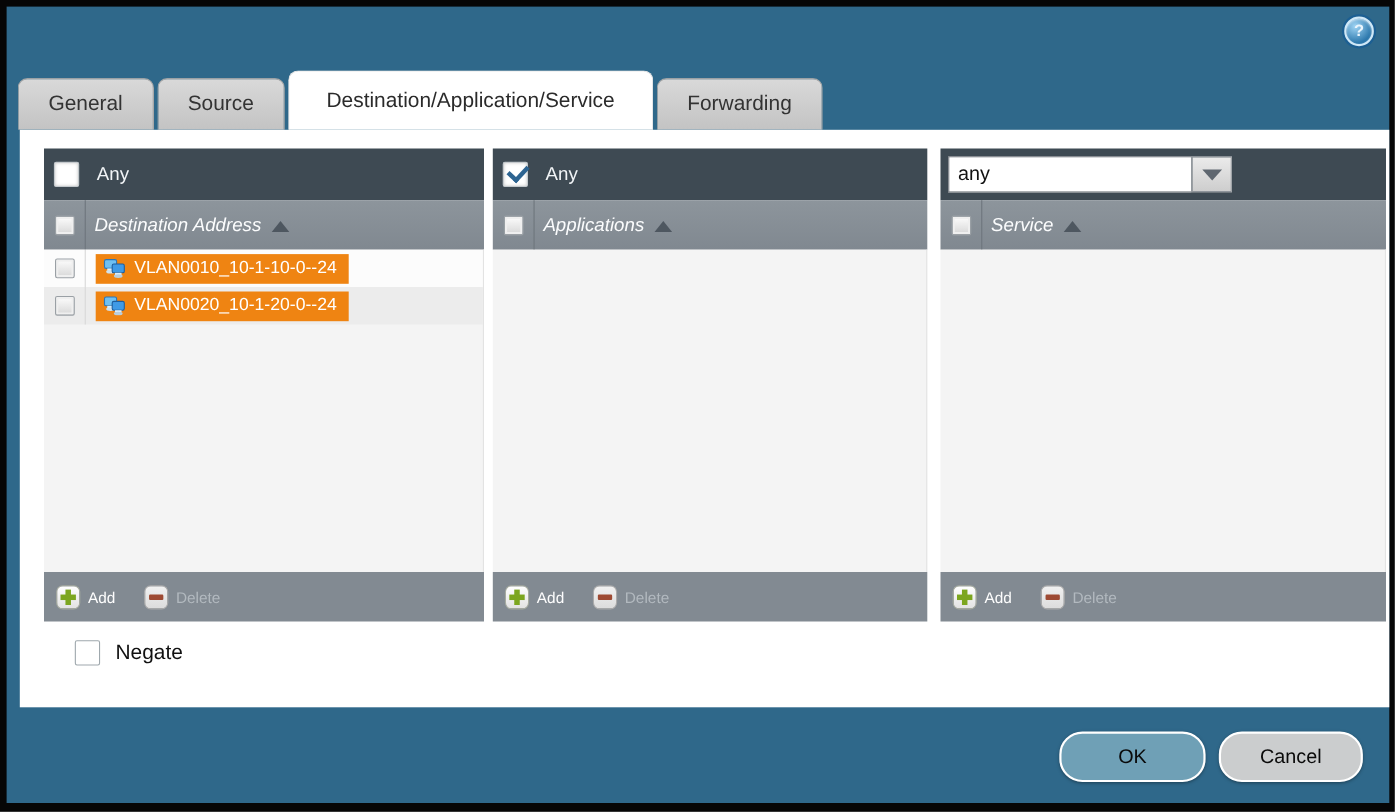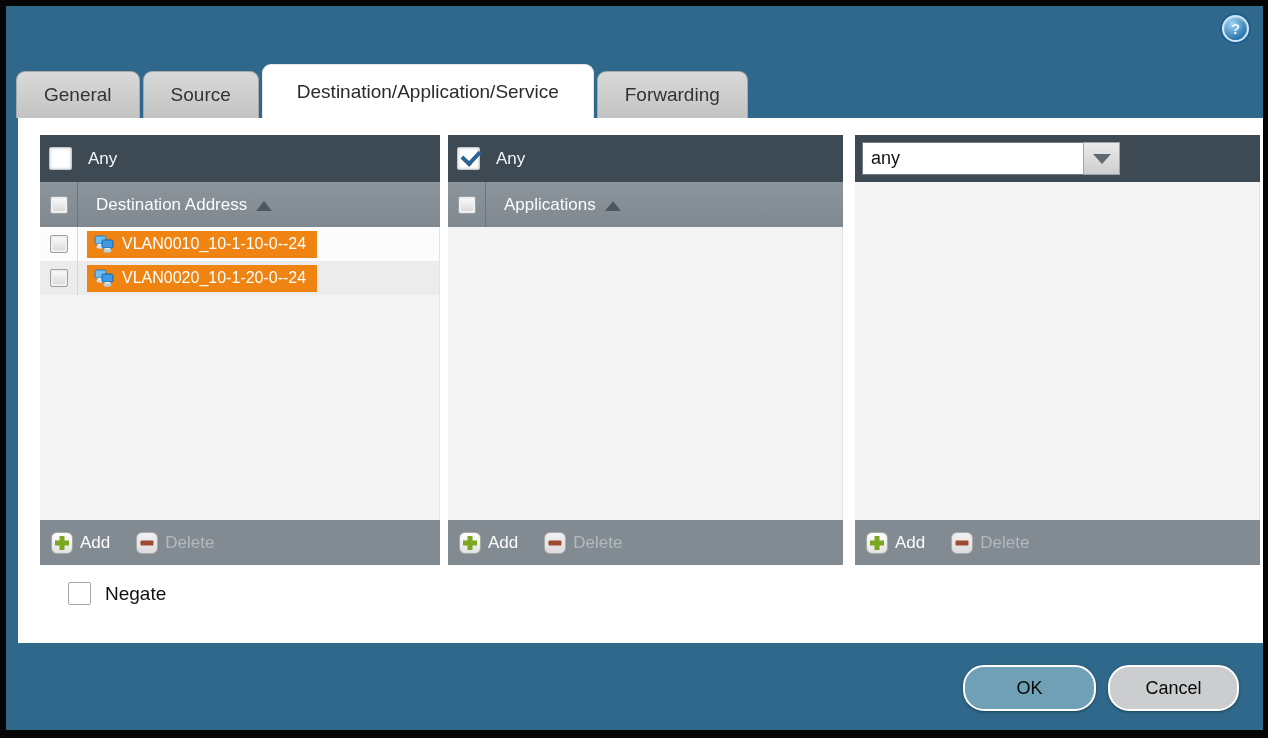--- a/index.html
+++ b/index.html
@@ -83,21 +83,21 @@
 
   .col-header{
     height:45px;flex:0 0 auto;
     background:linear-gradient(#8d959c,#808890);
     display:flex;align-items:center;cursor:pointer;
   }
   .cb-cell{
     width:38px;flex:0 0 auto;display:flex;align-items:center;justify-content:center;
     align-self:stretch;border-right:1px solid #6e767d;
   }
-  .col-header .label{color:#fbfcfd;font-size:17px;margin-left:18px;}
+  .col-header .label{color:#fbfcfd;font-size:17px;margin-left:8px;font-style:italic;}
   .sort-asc{
     width:0;height:0;margin-left:9px;margin-top:2px;
     border-left:8px solid transparent;border-right:8px solid transparent;
     border-bottom:10px solid #4e5760;
   }
 
   .cb-small{
     width:18px;height:18px;border:1px solid #9aa0a5;border-radius:2px;
     background:linear-gradient(#fdfdfd,#d7d7d7);
     box-shadow:inset 0 0 0 2px #efefef;cursor:pointer;
@@ -116,21 +116,21 @@
     background:var(--highlight-orange);padding:0 11px 0 6px;
     color:#fff;font-size:16px;white-space:nowrap;
   }
   .chip svg{display:block;}
 
   .col-footer{
     height:45px;flex:0 0 auto;background:var(--footer-gray);
     display:flex;align-items:center;gap:26px;padding-left:11px;
   }
   .action{display:flex;align-items:center;gap:7px;cursor:pointer;}
-  .action .txt{font-size:17px;}
+  .action .txt{font-size:14px;}
   .action-add .txt{color:#fdfdfd;}
   .action-delete .txt{color:#b2b9bf;}
   .sq-icon{
     width:22px;height:22px;border-radius:6px;position:relative;
     border:1px solid #a6aba0;background:linear-gradient(#ffffff,#e2e2e2);
   }
   .plus::before,.plus::after{
     content:"";position:absolute;background:var(--add-green);left:50%;top:50%;
   }
   .plus::before{width:14px;height:5px;transform:translate(-50%,-50%);}
@@ -278,20 +278,27 @@
 
     <div class="col col-service">
       <div class="any-bar">
         <div class="dropdown">
           <div class="dd-input">any</div>
           <div class="dd-btn">
             <div class="dd-arrow"></div>
           </div>
         </div>
       </div>
+      <div class="col-header">
+        <div class="cb-cell">
+          <div class="cb-small"></div>
+        </div>
+        <span class="label">Service</span>
+        <div class="sort-asc"></div>
+      </div>
       <div class="list"></div>
       <div class="col-footer">
         <div class="action action-add">
           <div class="sq-icon plus"></div>
           <span class="txt">Add</span>
         </div>
         <div class="action action-delete">
           <div class="sq-icon minus"></div>
           <span class="txt">Delete</span>
         </div>

